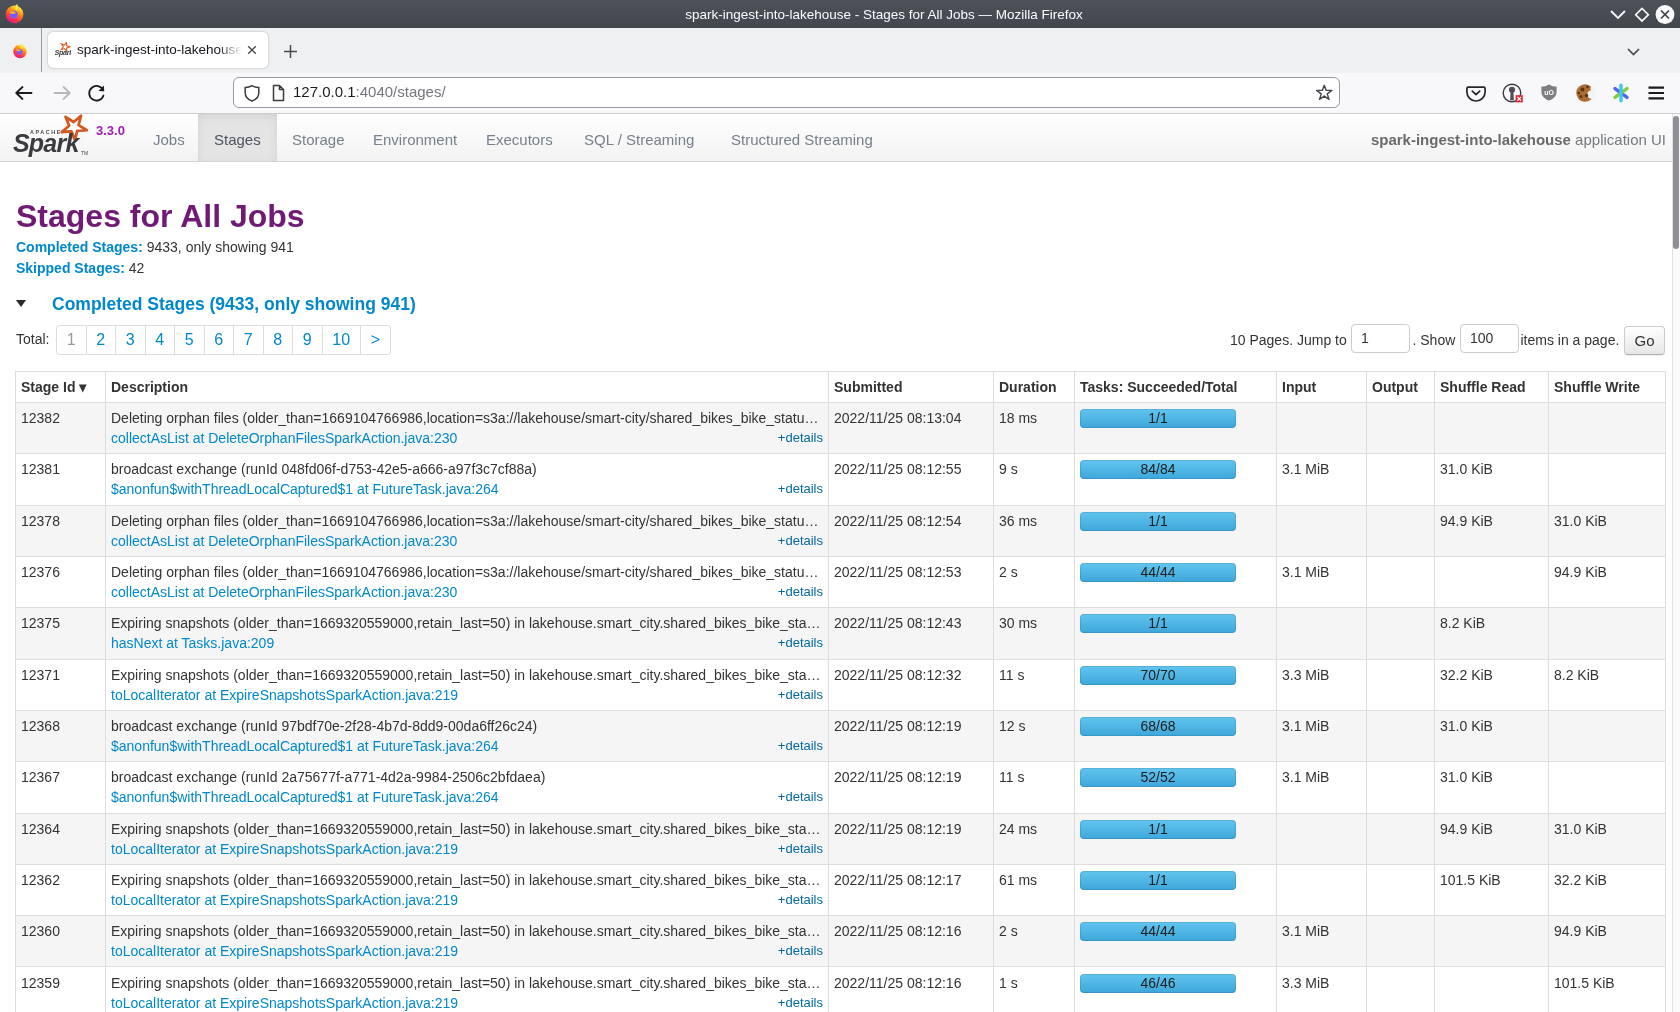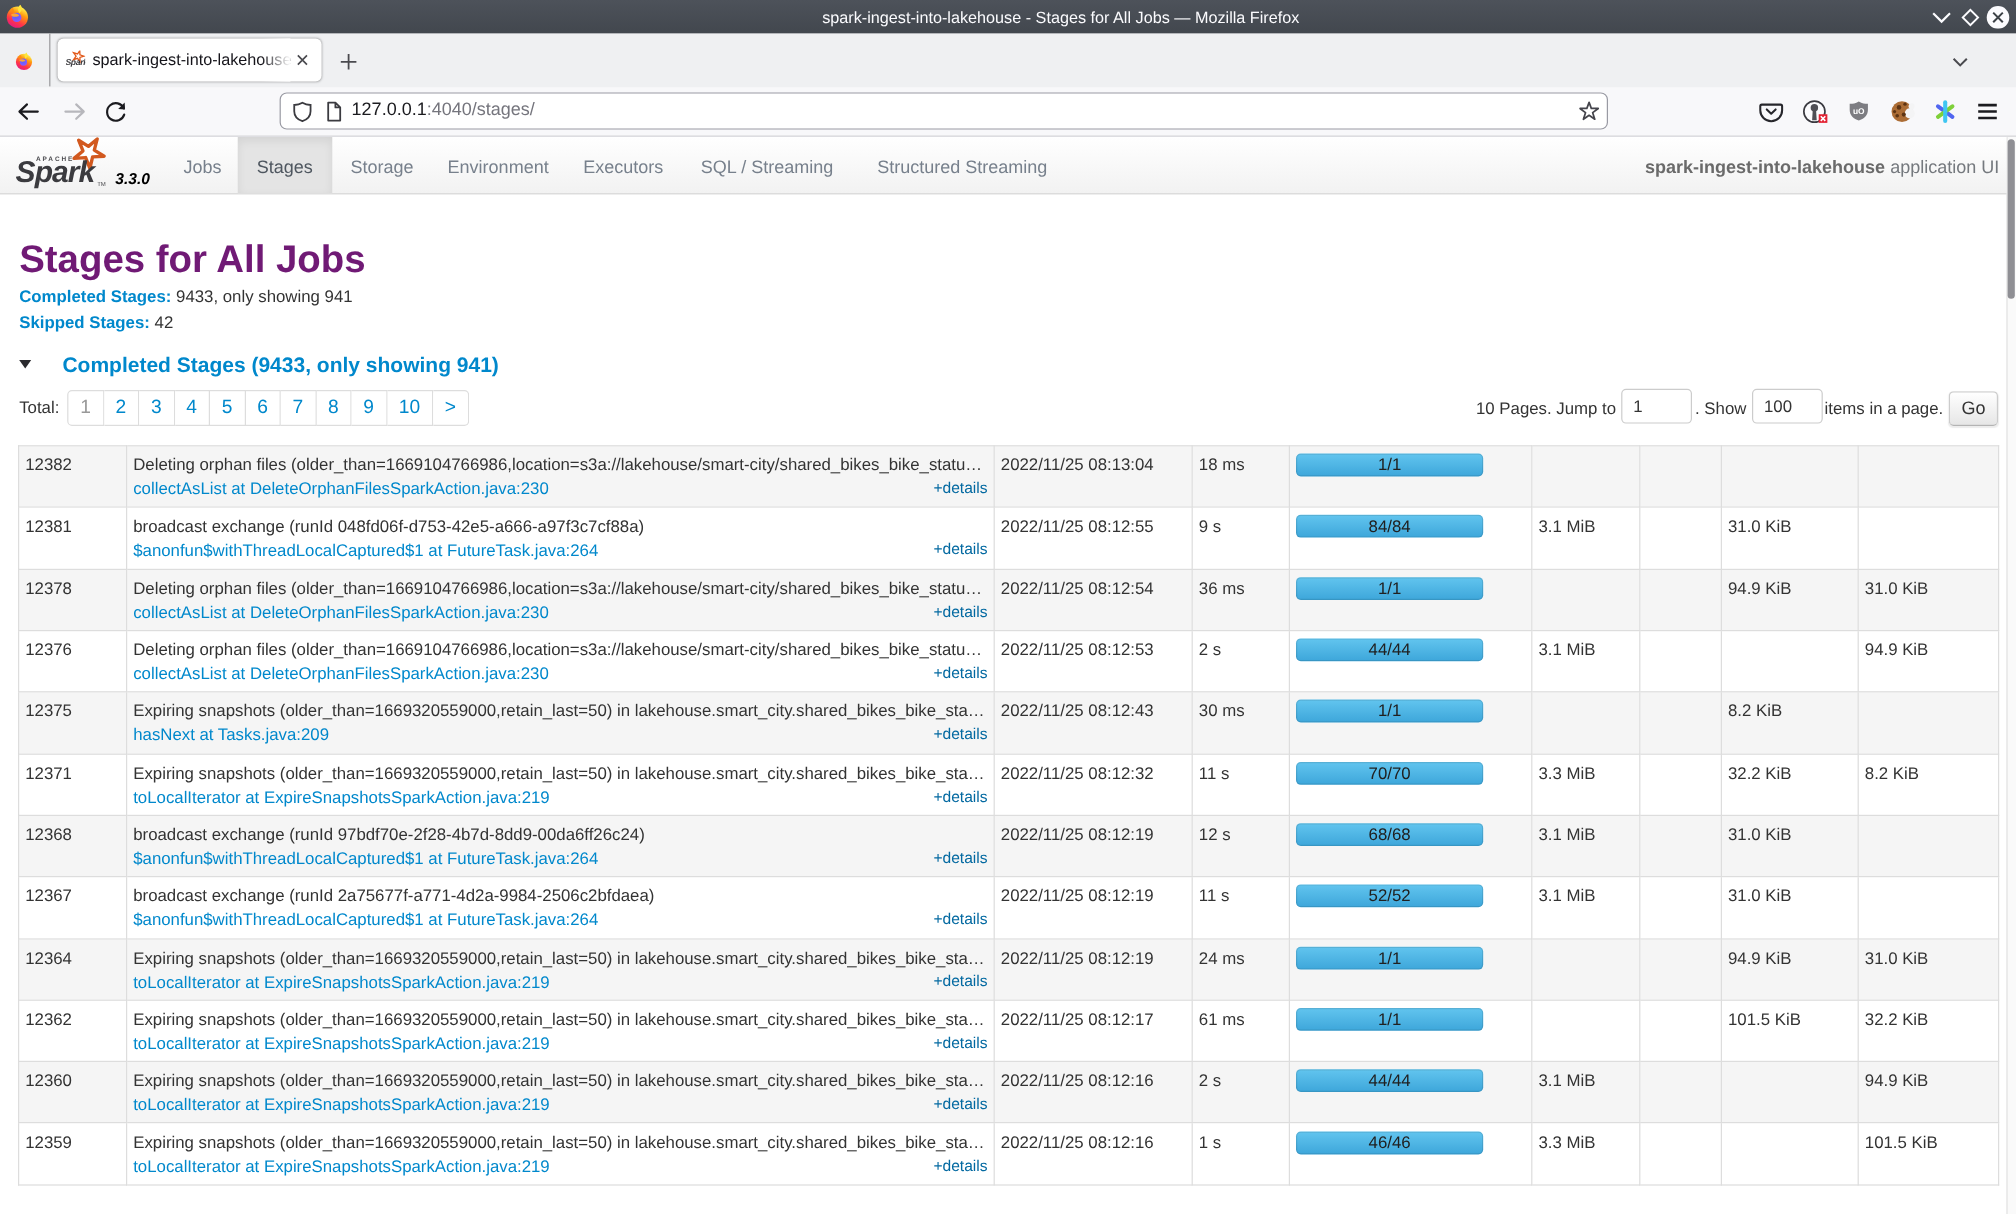--- a/index.html
+++ b/index.html
@@ -19,21 +19,21 @@
 #tabclose { position:absolute; right:8px; top:10px; width:16px; height:16px; }
 #newtab { left:283px; top:44px; width:15px; height:15px; }
 #alltabs { left:1626px; top:44px; width:15px; height:15px; }
 #navbar { left:0; top:73px; width:1680px; height:40px; background:#f8f8fa; border-bottom:1px solid #ccccd0; }
 #urlbar { left:233px; top:77px; width:1105px; height:29px; background:#fff; border:1px solid #999aa3; border-radius:6px; }
 #urltext { left:293px; top:83px; font-size:15px; color:#1b1b1f; }
 #urltext .dim { color:#75757d; }
 
 
 #snav { left:0; top:114px; width:1672px; height:47px; background:linear-gradient(#ffffff,#f2f2f2); border-bottom:1px solid #d4d4d4; }
-#vertxt { left:96px; top:141px; font-size:13px; font-weight:bold; color:#000000;font-style:italic; }
+#vertxt { left:96px; top:123px; font-size:13px; font-weight:bold; color:#a21caf; }
 .snavitem { top:114px; height:47px; line-height:51px; padding:0 15px; font-size:15px; color:#77808c; display:inline-block; position:absolute; }
 #snav-active { background:#e4e4e4; color:#4e565f; box-shadow:inset 0 3px 8px rgba(0,0,0,.08); }
 #apptext { right:14px; top:114px; height:47px; line-height:51px; font-size:15px; color:#75797e; position:absolute; }
 
 
 #h3 { left:16px; top:198px; font-size:32px; font-weight:bold; color:#701a75; }
 .statline { left:16px; font-size:14px; color:#333; }
 .statline b { color:#0088cc; }
 #collhead { left:16px; top:294px; font-size:17.5px; font-weight:bold; color:#0088cc;margin-left:20px; }
 #collarrow { left:16px; top:300px; width:0; height:0; border-left:5px solid transparent; border-right:5px solid transparent; border-top:7px solid #2a2a2e; }
@@ -216,20 +216,31 @@
       <col style="width:723px">
       <col style="width:165px">
       <col style="width:81px">
       <col style="width:202px">
       <col style="width:90px">
       <col style="width:68px">
       <col style="width:114px">
       <col style="width:117px">
 </colgroup>
 <tbody>
+      <tr id="thead">
+        <th>Stage Id ▾</th>
+        <th>Description</th>
+        <th>Submitted</th>
+        <th>Duration</th>
+        <th>Tasks: Succeeded/Total</th>
+        <th>Input</th>
+        <th>Output</th>
+        <th>Shuffle Read</th>
+        <th>Shuffle Write</th>
+      </tr>
 <tr class="odd">
         <td>12382</td>
         <td>
           <div class="desc1">Deleting orphan files (older_than=1669104766986,location=s3a://lakehouse/smart-city/shared_bikes_bike_status_data/data,mode=local)</div>
           <div class="desc2"><a>collectAsList at DeleteOrphanFilesSparkAction.java:230</a><span class="det">+details</span></div>
         </td>
         <td>2022/11/25 08:13:04</td>
         <td>18 ms</td>
         <td>
           <div class="pbar">1/1</div>

